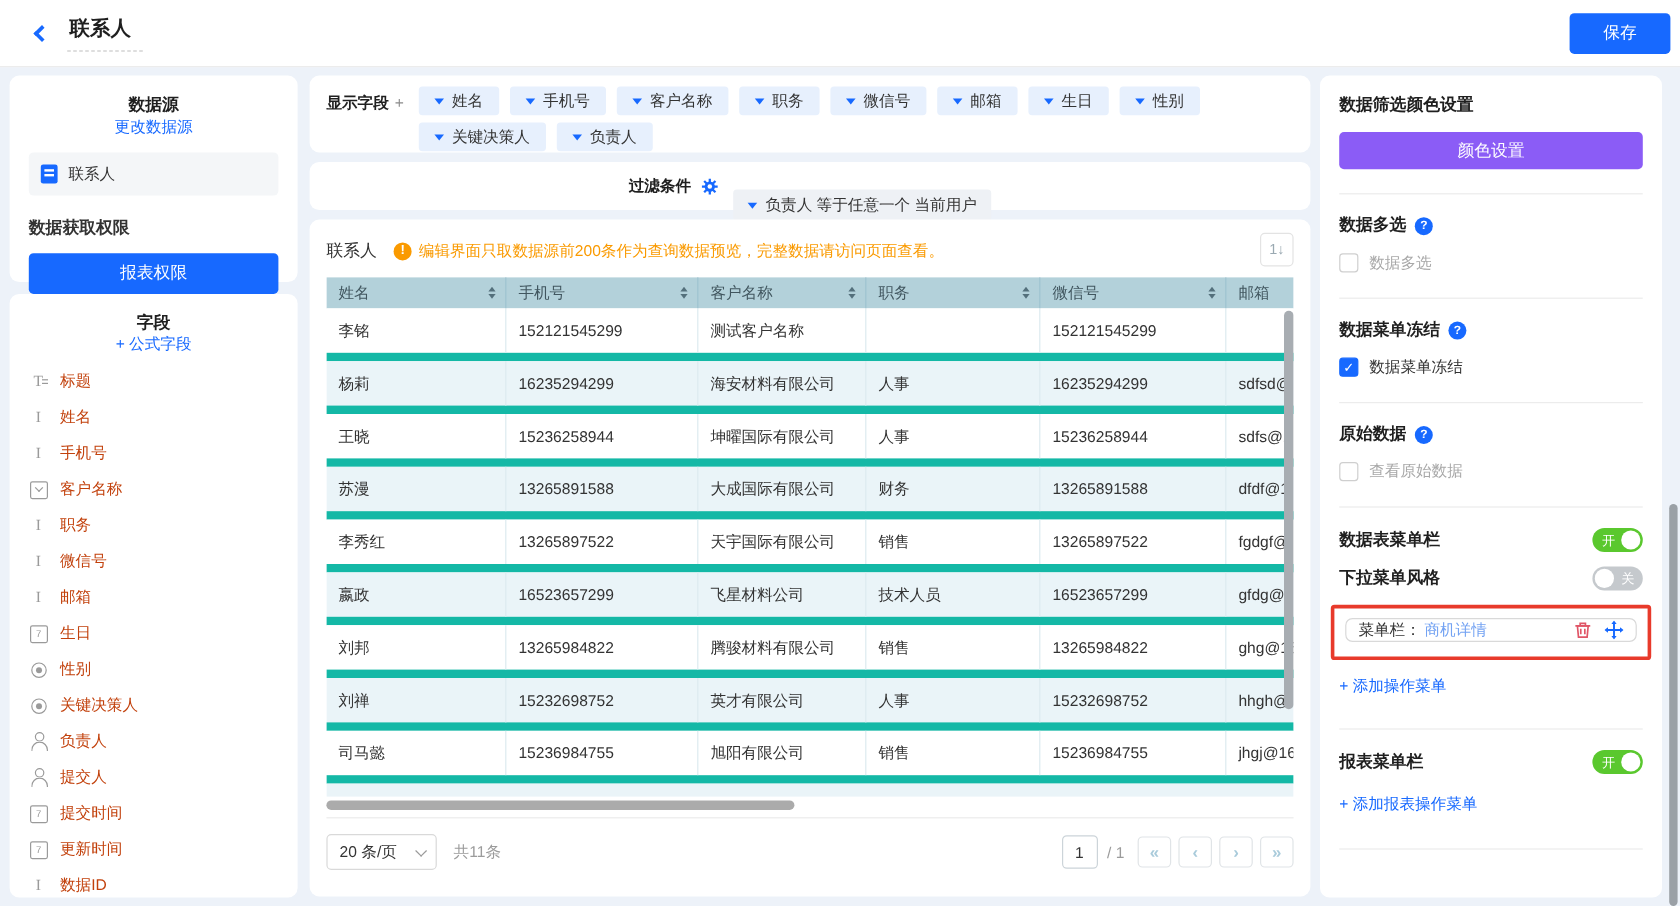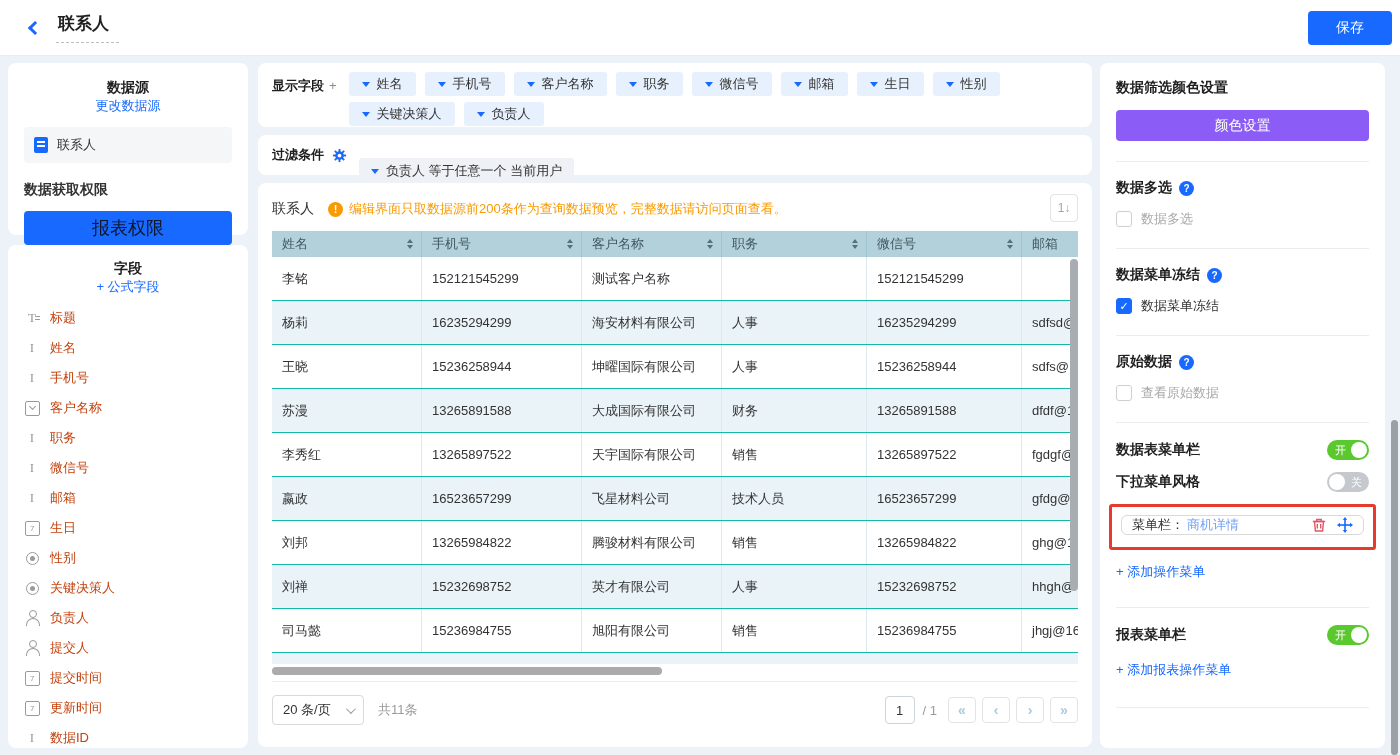--- a/index.html
+++ b/index.html
@@ -26,22 +26,22 @@
   .link { color:#1769ff; font-size:13px; cursor:pointer; text-decoration:none; }
 
   
   #card-ds { left:8px; top:63px; width:240px; height:172px; padding:16px; }
   .ds-item { margin-top:12px; height:36px; background:#f4f6f8; border-radius:4px; display:flex;
     align-items:center; gap:9px; padding:0 10px; color:#333; }
   .doc-icon { width:14px; height:16px; background:#1769ff; border-radius:2px; position:relative; flex:none; }
   .doc-icon::before, .doc-icon::after { content:""; position:absolute; left:3px; right:3px; height:2px; background:#fff; }
   .doc-icon::before { top:4px; } .doc-icon::after { top:8px; }
   .perm-title { margin-top:18px; font-weight:bold; font-size:14px; }
-  .perm-btn { margin-top:12px; width:100%; height:34px; background:#1769ff; color:#0f172a; border:none;
-    border-radius:4px; font-size:18px; cursor:pointer; }
+  .perm-btn { margin-top:12px; width:100%; height:34px; background:#1769ff; color:#ffffff; border:none;
+    border-radius:4px; font-size:14px; cursor:pointer; }
 
   #card-fields { left:8px; top:245px; width:240px; height:503px; padding:15px 16px; overflow:hidden; }
   .field-list { margin-top:7px; }
   .field-item { height:30px; display:flex; align-items:center; gap:10px; color:#c2410c; cursor:grab; }
   .fi { width:16px; height:16px; position:relative; color:#9a9a9a; flex:none; display:flex;
     align-items:center; justify-content:center; }
   .title-icon::before { content:"T"; font-family:"Liberation Serif",serif; font-size:13px; }
   .title-icon::after { content:""; position:absolute; right:0; top:6px; width:5px; height:1px;
     background:#9a9a9a; box-shadow:0 3px 0 #9a9a9a; }
   .input-icon::before { content:"I"; font-family:"Liberation Serif",serif; font-size:13px; }
@@ -62,21 +62,21 @@
   #card-display { left:258px; top:63px; width:834px; height:64px; padding:9px 14px 3px; display:flex; }
   .display-label { padding-top:5px; white-space:nowrap; color:#1f1f1f; font-weight:bold; }
   .display-plus { color:#8c8c8c; font-weight:normal; margin-left:5px; cursor:pointer; }
   .chips { display:flex; flex-wrap:wrap; margin-left:12px; }
   .chip { height:24px; background:#e7f0fd; border-radius:3px; display:flex; align-items:center; gap:7px;
     padding:0 13px; margin:0 9px 6px 0; cursor:pointer; }
   .caret { width:0; height:0; border-left:4px solid transparent; border-right:4px solid transparent;
     border-top:5px solid #1769ff; }
 
   #card-filter { left:258px; top:135px; width:834px; height:40px; display:flex; align-items:center;
-    gap:8px; padding:0 14px; }
+    gap:8px; padding:0 14px;justify-content:center; }
   .filter-label { font-weight:bold; color:#1f1f1f; }
   .gear-svg { width:15px; height:15px; cursor:pointer; margin-right:4px; }
   .filter-chip { background:#eef1f5; height:26px; border-radius:3px; display:flex; align-items:center;
     gap:7px; padding:0 12px; cursor:pointer;margin-top:32px; }
 
   #card-table { left:258px; top:183px; width:834px; height:564px; padding:12px 14px; }
   .table-head-row { display:flex; align-items:center; gap:14px; position:relative; height:28px; }
   .table-title { font-size:14px; color:#333; }
   .warn { display:flex; align-items:center; gap:6px; color:#fa9a00; }
   .warn-icon { width:15px; height:15px; border-radius:50%; background:#fa9a00; color:#fff; font-size:11px;
@@ -91,21 +91,21 @@
     color:#41565f; border-right:1px solid #9fc4d0; cursor:pointer; overflow:hidden; white-space:nowrap; flex:none; }
   .thead .th:nth-child(1){width:150px} .thead .th:nth-child(2){width:160px}
   .thead .th:nth-child(3){width:140px} .thead .th:nth-child(4){width:145px}
   .thead .th:nth-child(5){width:155px} .thead .th:nth-child(6){width:56px; border-right:none;}
   .thead .th:last-child .sorticons { display:none; }
   .sorticons { display:flex; flex-direction:column; gap:2px; }
   .sorticons i { width:0; height:0; border-left:3.5px solid transparent; border-right:3.5px solid transparent; }
   .sorticons .up { border-bottom:4px solid #54707c; }
   .sorticons .down { border-top:4px solid #54707c; }
 
-  .tr { display:flex; height:44px; background:#fff; border-bottom:1px solid #14b8a6; width:806px; }
+  .tr { display:flex; height:44px; background:#fff; border-bottom:7px solid #14b8a6; width:806px; }
   .tr.alt { background:#eaf4f8; }
   .td { display:flex; align-items:center; padding:0 10px; color:#333; border-right:1px solid #dceaef;
     overflow:hidden; white-space:nowrap; flex:none; }
   .tr .td:nth-child(1){width:150px} .tr .td:nth-child(2){width:160px}
   .tr .td:nth-child(3){width:140px} .tr .td:nth-child(4){width:145px}
   .tr .td:nth-child(5){width:155px} .tr .td:nth-child(6){width:56px; border-right:none;}
   .partial-row { height:11px; background:#eaf4f8; width:806px; }
 
   .table-vscroll { position:absolute; top:28px; right:0; width:8px; height:332px; background:#a8adb2;
     border-radius:4px; cursor:pointer; }

